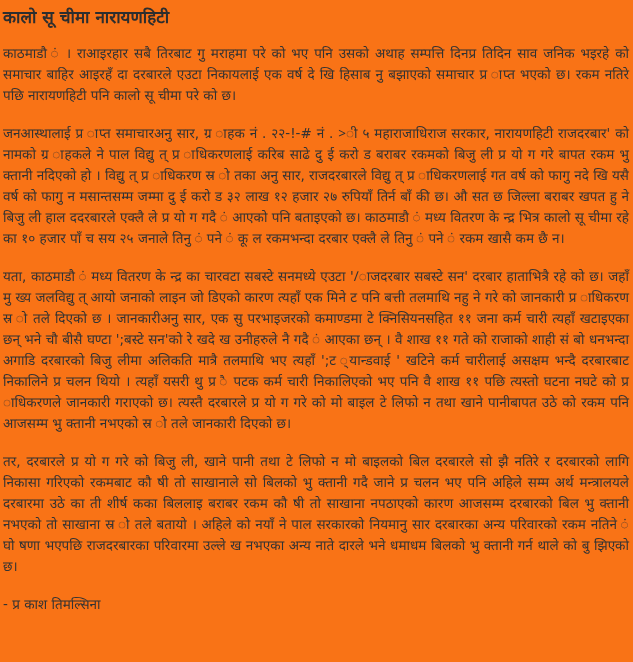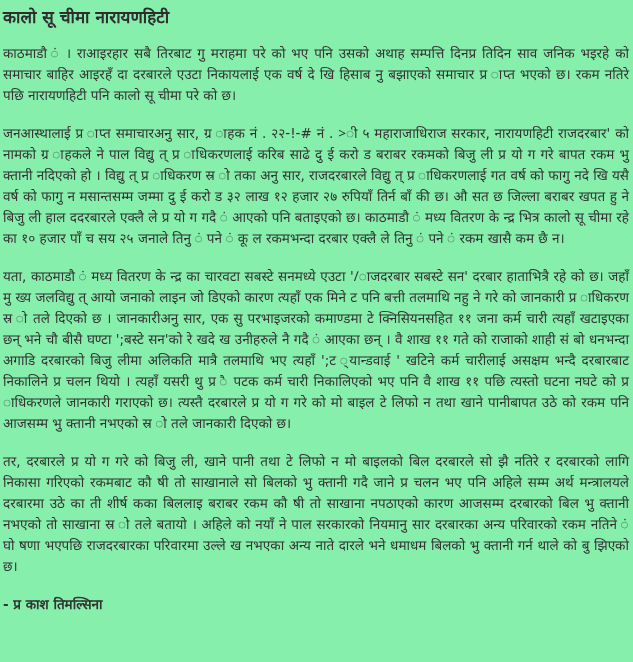--- a/index.html
+++ b/index.html
@@ -5,40 +5,40 @@
   html, body {
     margin: 0;
     padding: 0;
     background: #ffffff;
   }
   .doc {
     width: 633px;
     min-height: 662px;
     box-sizing: border-box;
     padding: 3px 4px 10px 3px;
-    background: #86efac;
+    background: #f97316;
     color: #333333;
     font-family: "DejaVu Sans", "Liberation Sans", sans-serif;
     font-size: 13.5px;
     line-height: 21px;
     text-align: justify;
   }
   .doc h1 {
     font-size: 17px;
     font-weight: bold;
     color: #2e2e2e;
     margin: 2px 0 14px 0;
     line-height: 24px;
     text-align: left;
   }
   .doc p {
     margin: 0 0 17px 0;
   }
   .doc p.byline {
-    font-weight: bold;
+    font-weight: normal;
     text-align: left;
     margin-bottom: 0;
   }
 </style>
 </head>
 <body>
 
 <div class="doc">
   <h1>कालो सू चीमा नारायणहिटी</h1>
   <p>काठमाडौ ं । राआइरहार सबै तिरबाट गु मराहमा परे को भए पनि उसको अथाह सम्पत्ति दिनप्र तिदिन साव जनिक भइरहे को समाचार बाहिर आइरहँ दा दरबारले एउटा निकायलाई एक वर्ष दे खि हिसाब नु बझाएको समाचार प्र ाप्त भएको छ। रकम नतिरे पछि नारायणहिटी पनि कालो सू चीमा परे को छ।</p>

